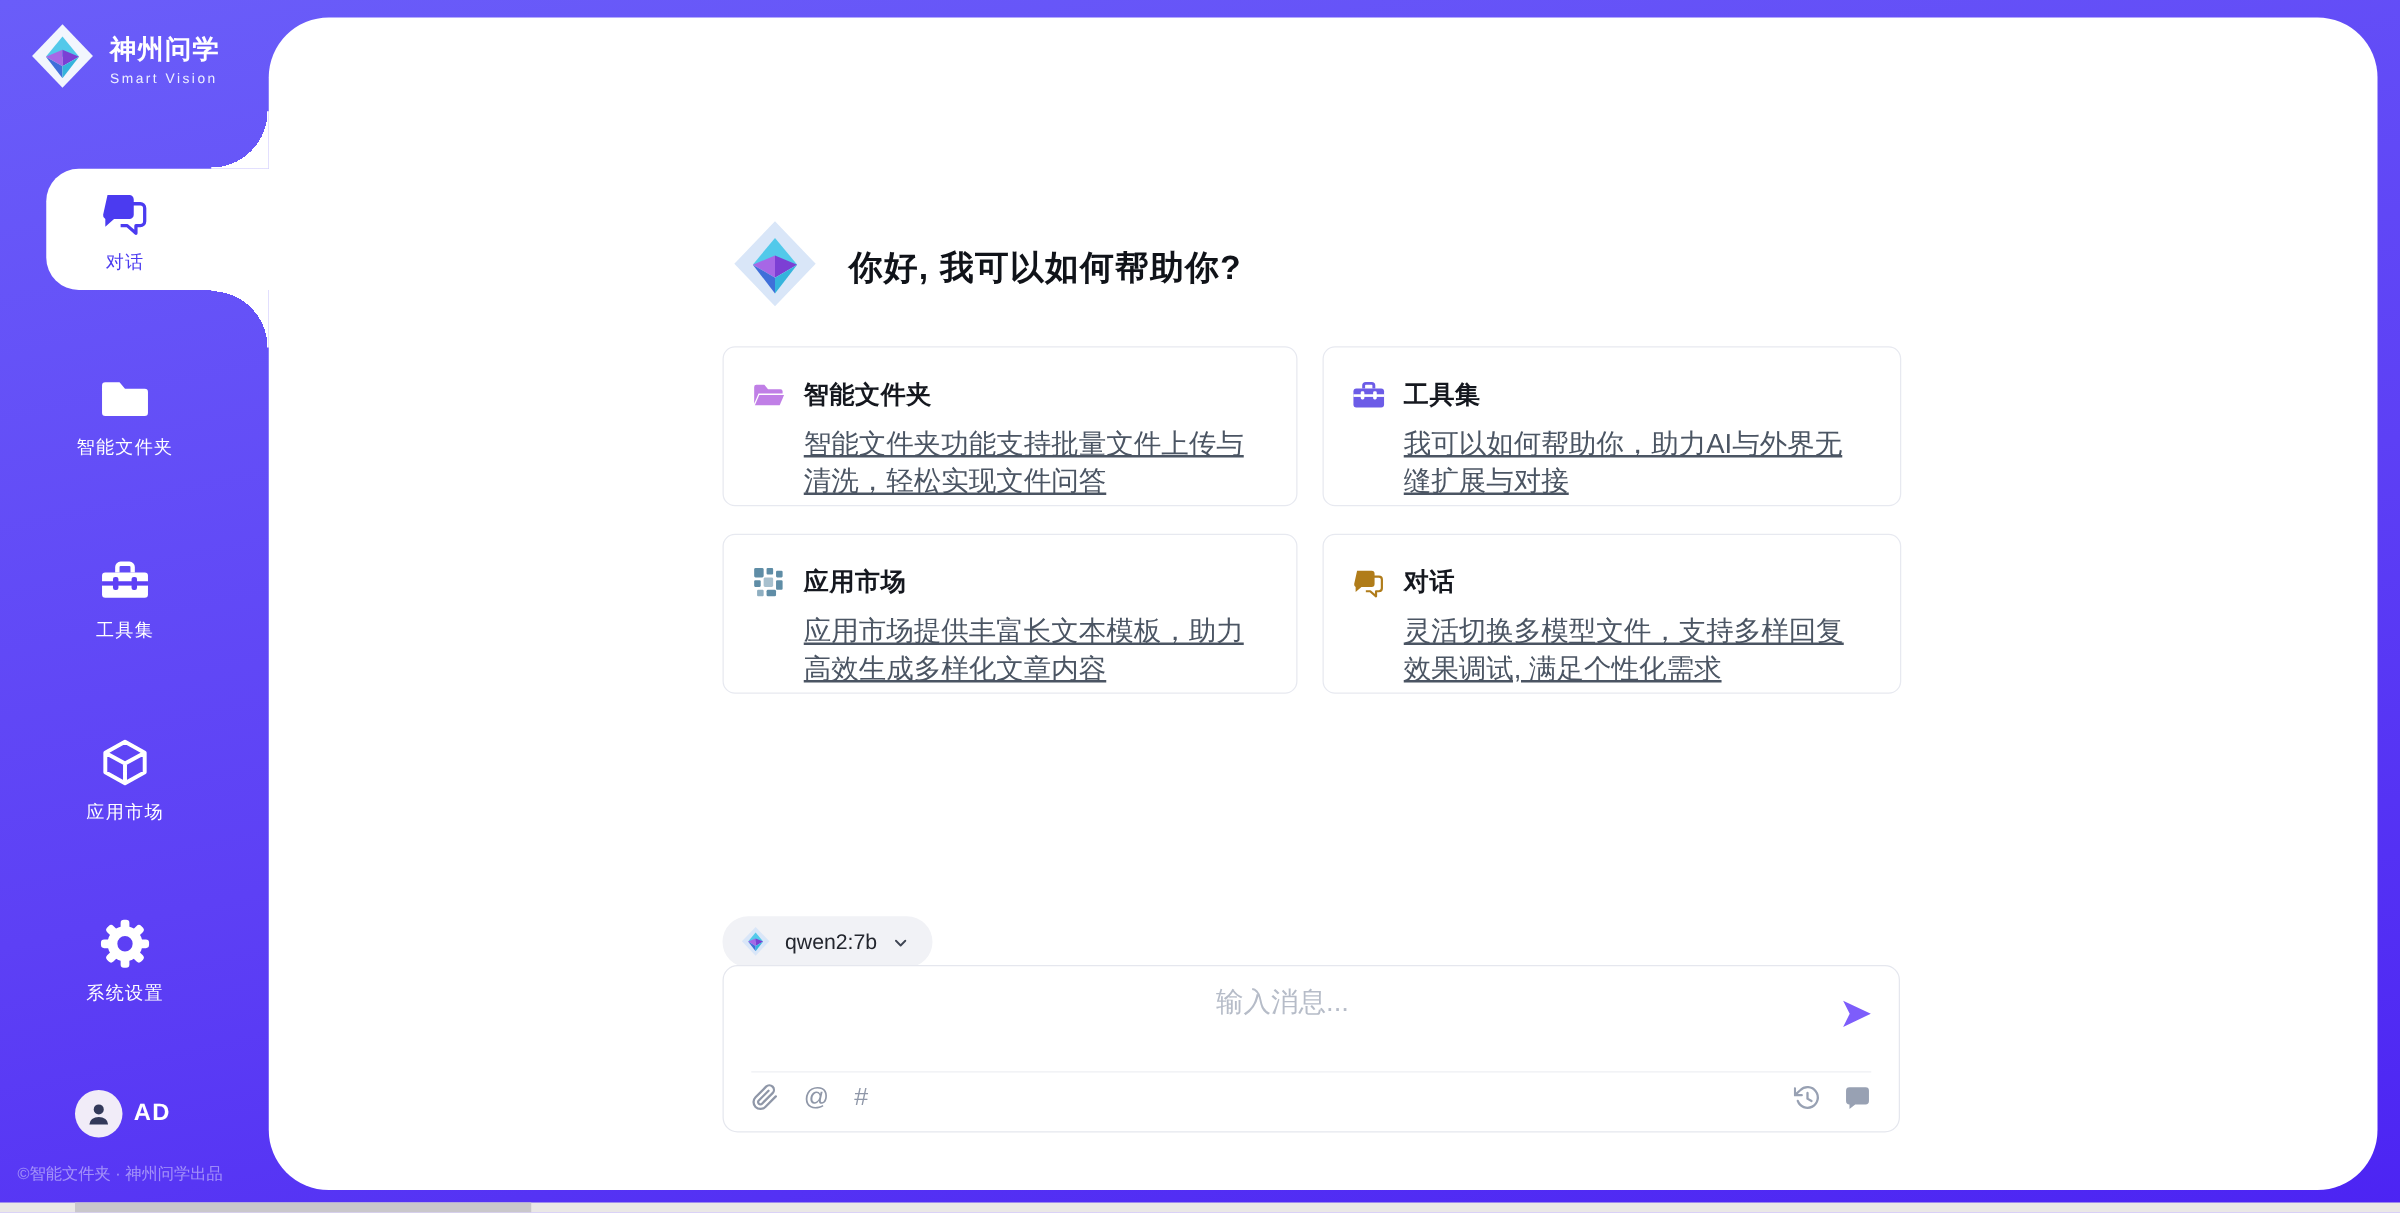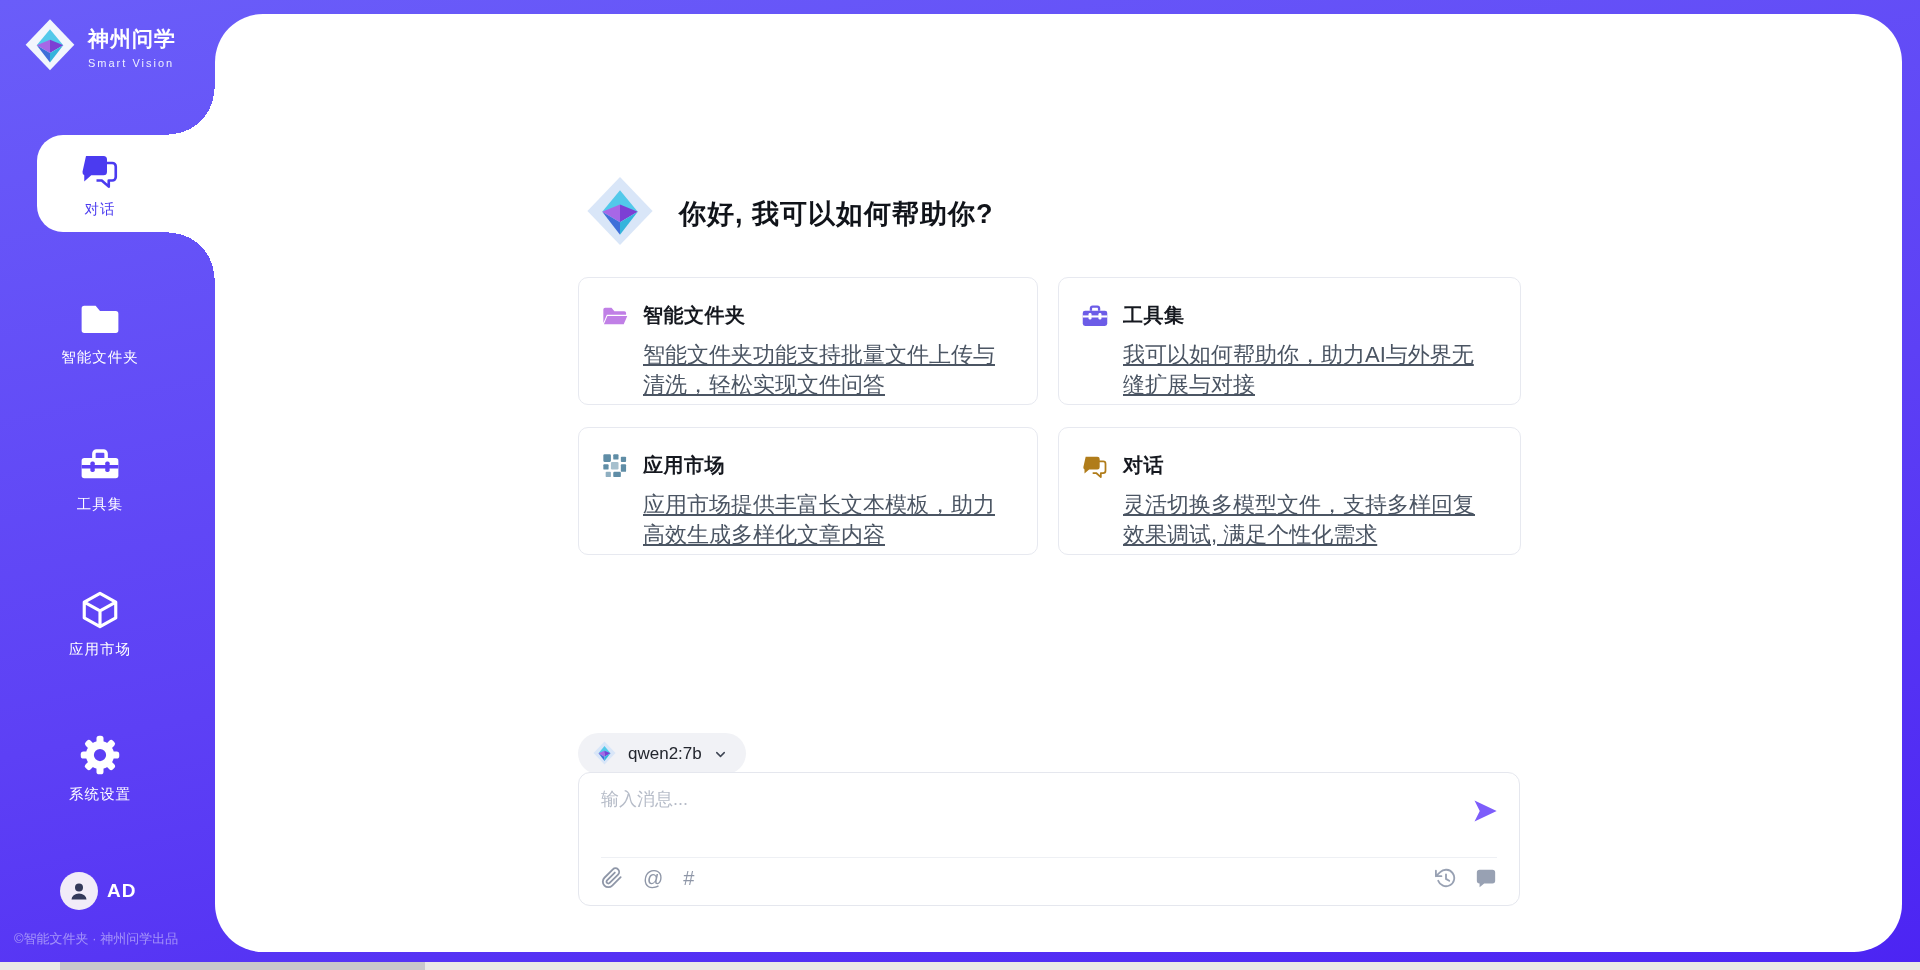--- a/index.html
+++ b/index.html
@@ -55,22 +55,22 @@
   .model-pill { position:absolute; left:578px; top:717px; height:41px; padding:0 18px 0 14px;
                 background:#f1f2f6; border-radius:21px; display:inline-flex; align-items:center;
                 gap:11px; cursor:pointer;margin-top:16px; }
   .model-pill .pill-logo { width:25px; height:28px; }
   .model-name { font-size:17px; color:#23262e; }
   .chevron { width:15px; height:15px; margin-top:2px; }
 
   .input-card { position:absolute; left:578px; top:772px; width:942px; height:134px;
                 background:#fff; border:1px solid #e5e7ee; border-radius:12px; }
   .composer-input { position:absolute; left:22px; top:14px; width:850px; height:62px; border:none;
-                    outline:none; resize:none; font-family:inherit; font-size:18px; color:#303642;
-                    background:transparent; }
+                    outline:none; resize:none; font-family:inherit; font-size:22px; color:#303642;
+                    background:transparent;text-align:center; }
   .composer-input::placeholder { color:#b6bcc8; }
   .send-btn { position:absolute; top:24px; right:20px; width:28px; height:28px; border:none;
               background:transparent; cursor:pointer; color:#7d5dfb; }
   .divider { position:absolute; left:22px; right:22px; top:84px; height:1px; background:#eef0f4; }
   .tools-left { position:absolute; left:22px; bottom:16px; display:flex; align-items:center;
                 gap:20px; color:#8f97a8; }
   .tools-right { position:absolute; right:22px; bottom:16px; display:flex; align-items:center;
                  gap:18px; color:#98a1b3; }
   .tool-glyph { font-size:20px; line-height:22px; cursor:pointer; }
   .tool-svg { width:22px; height:22px; cursor:pointer; }

